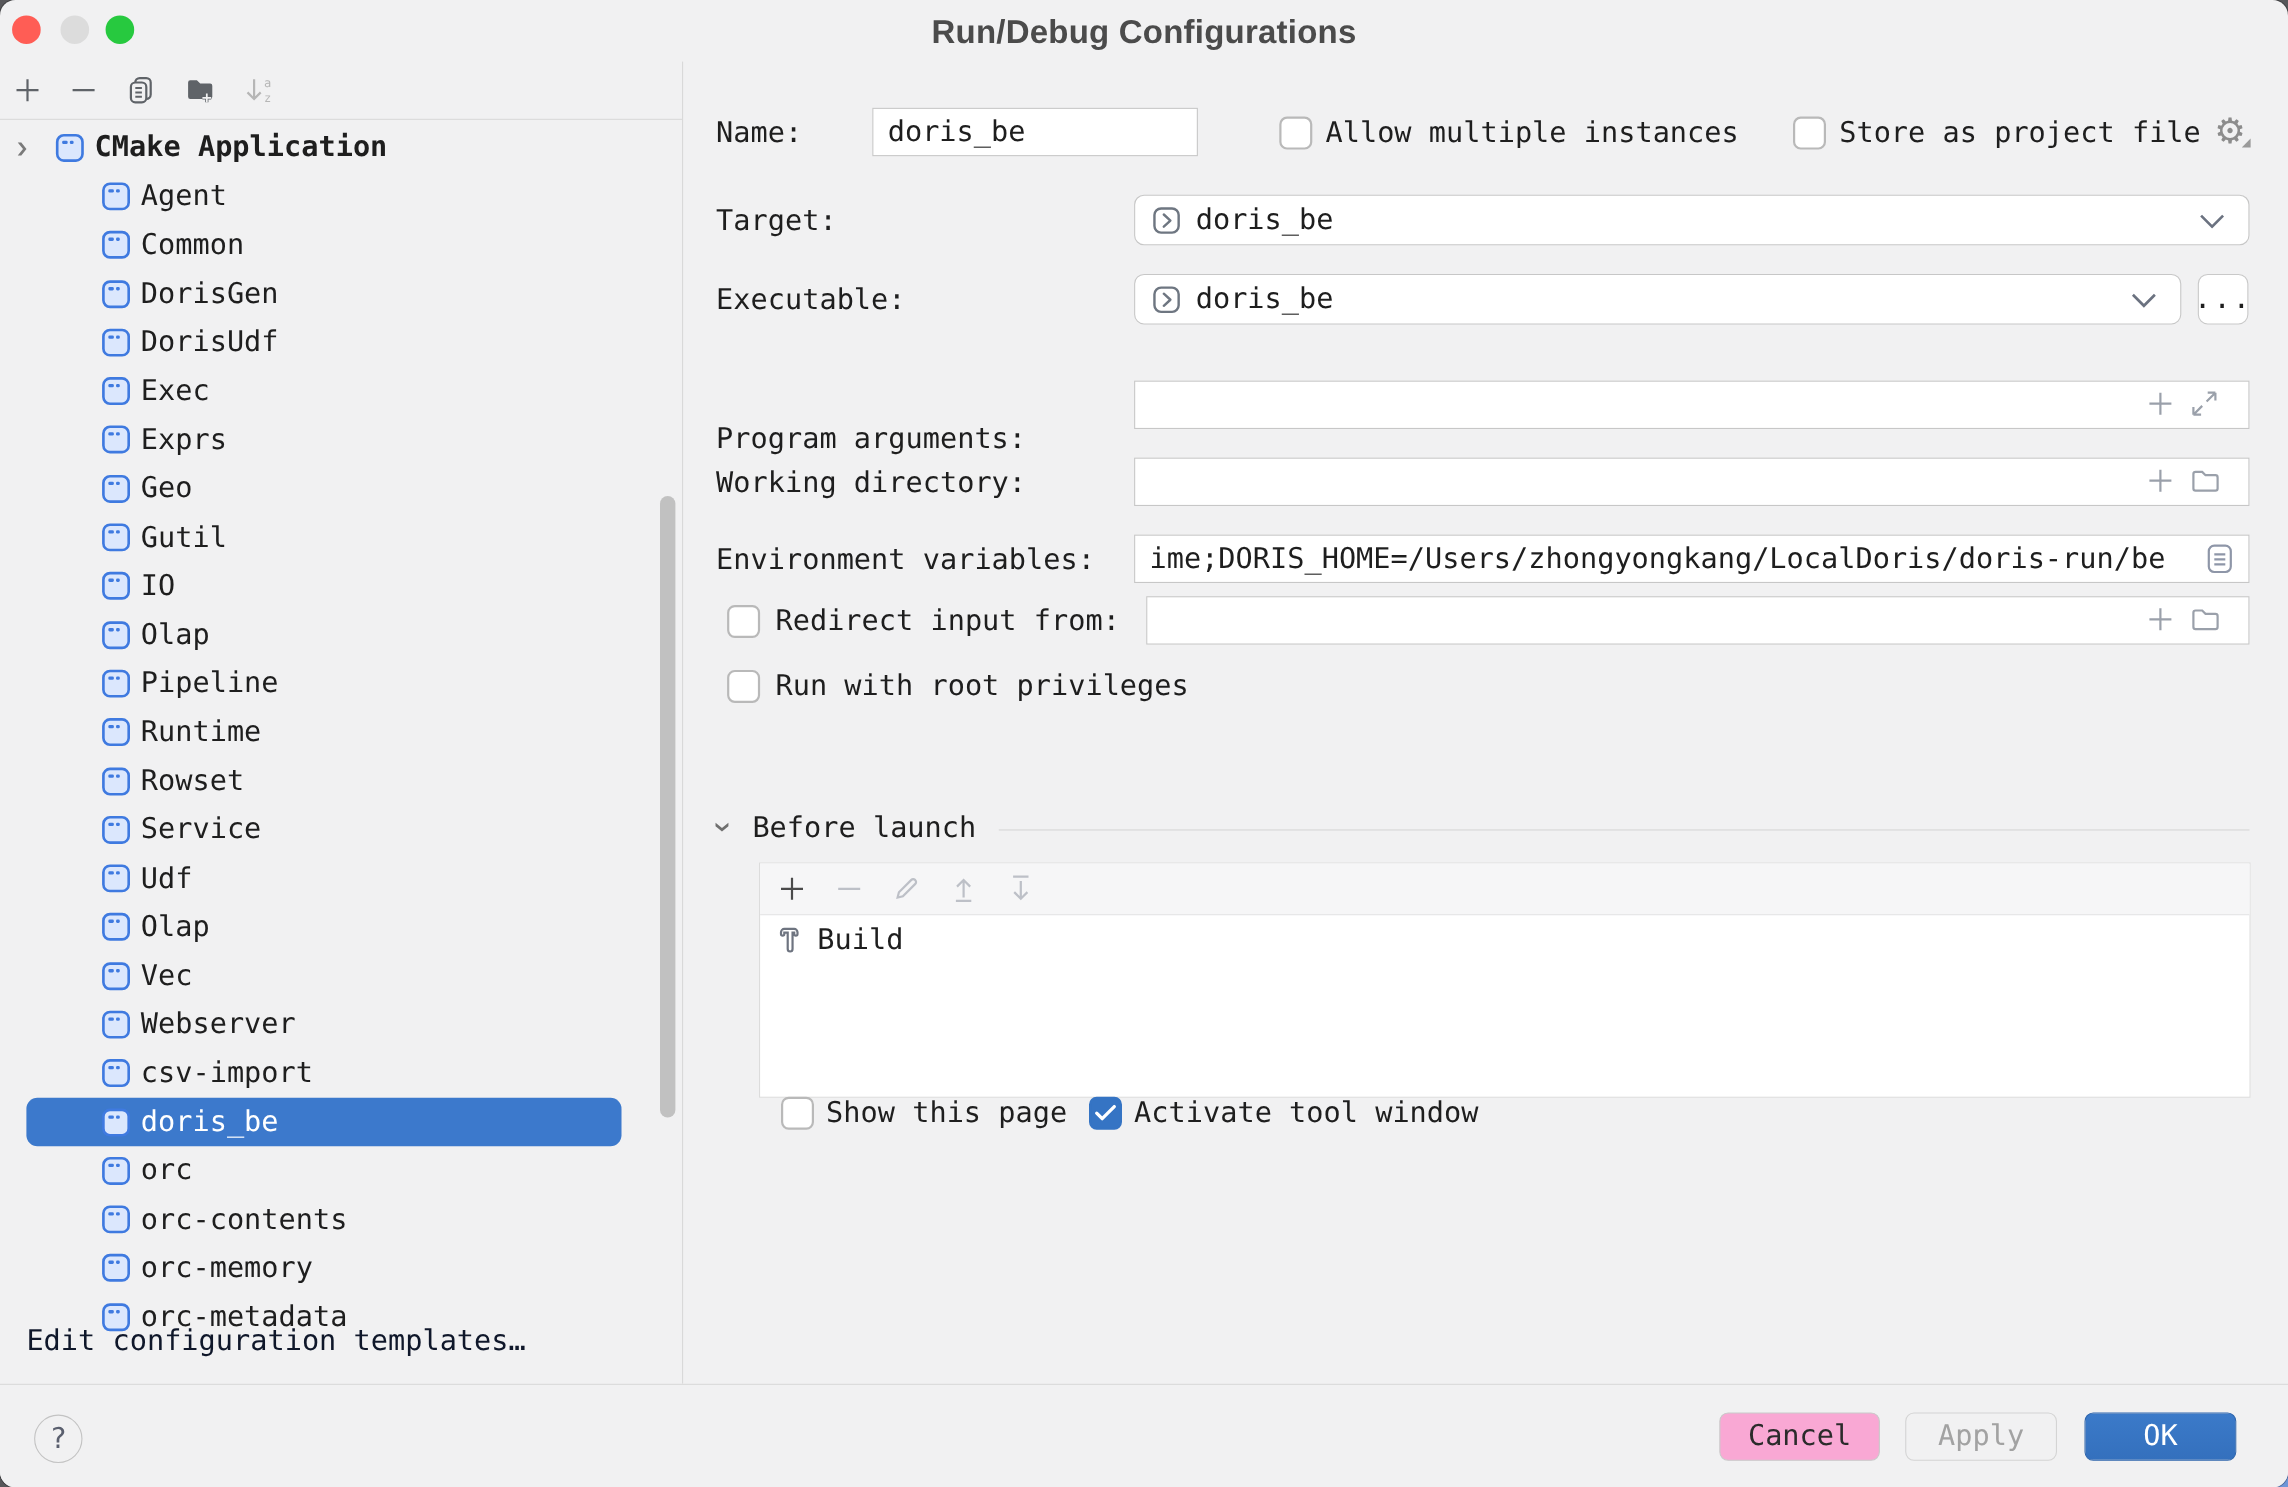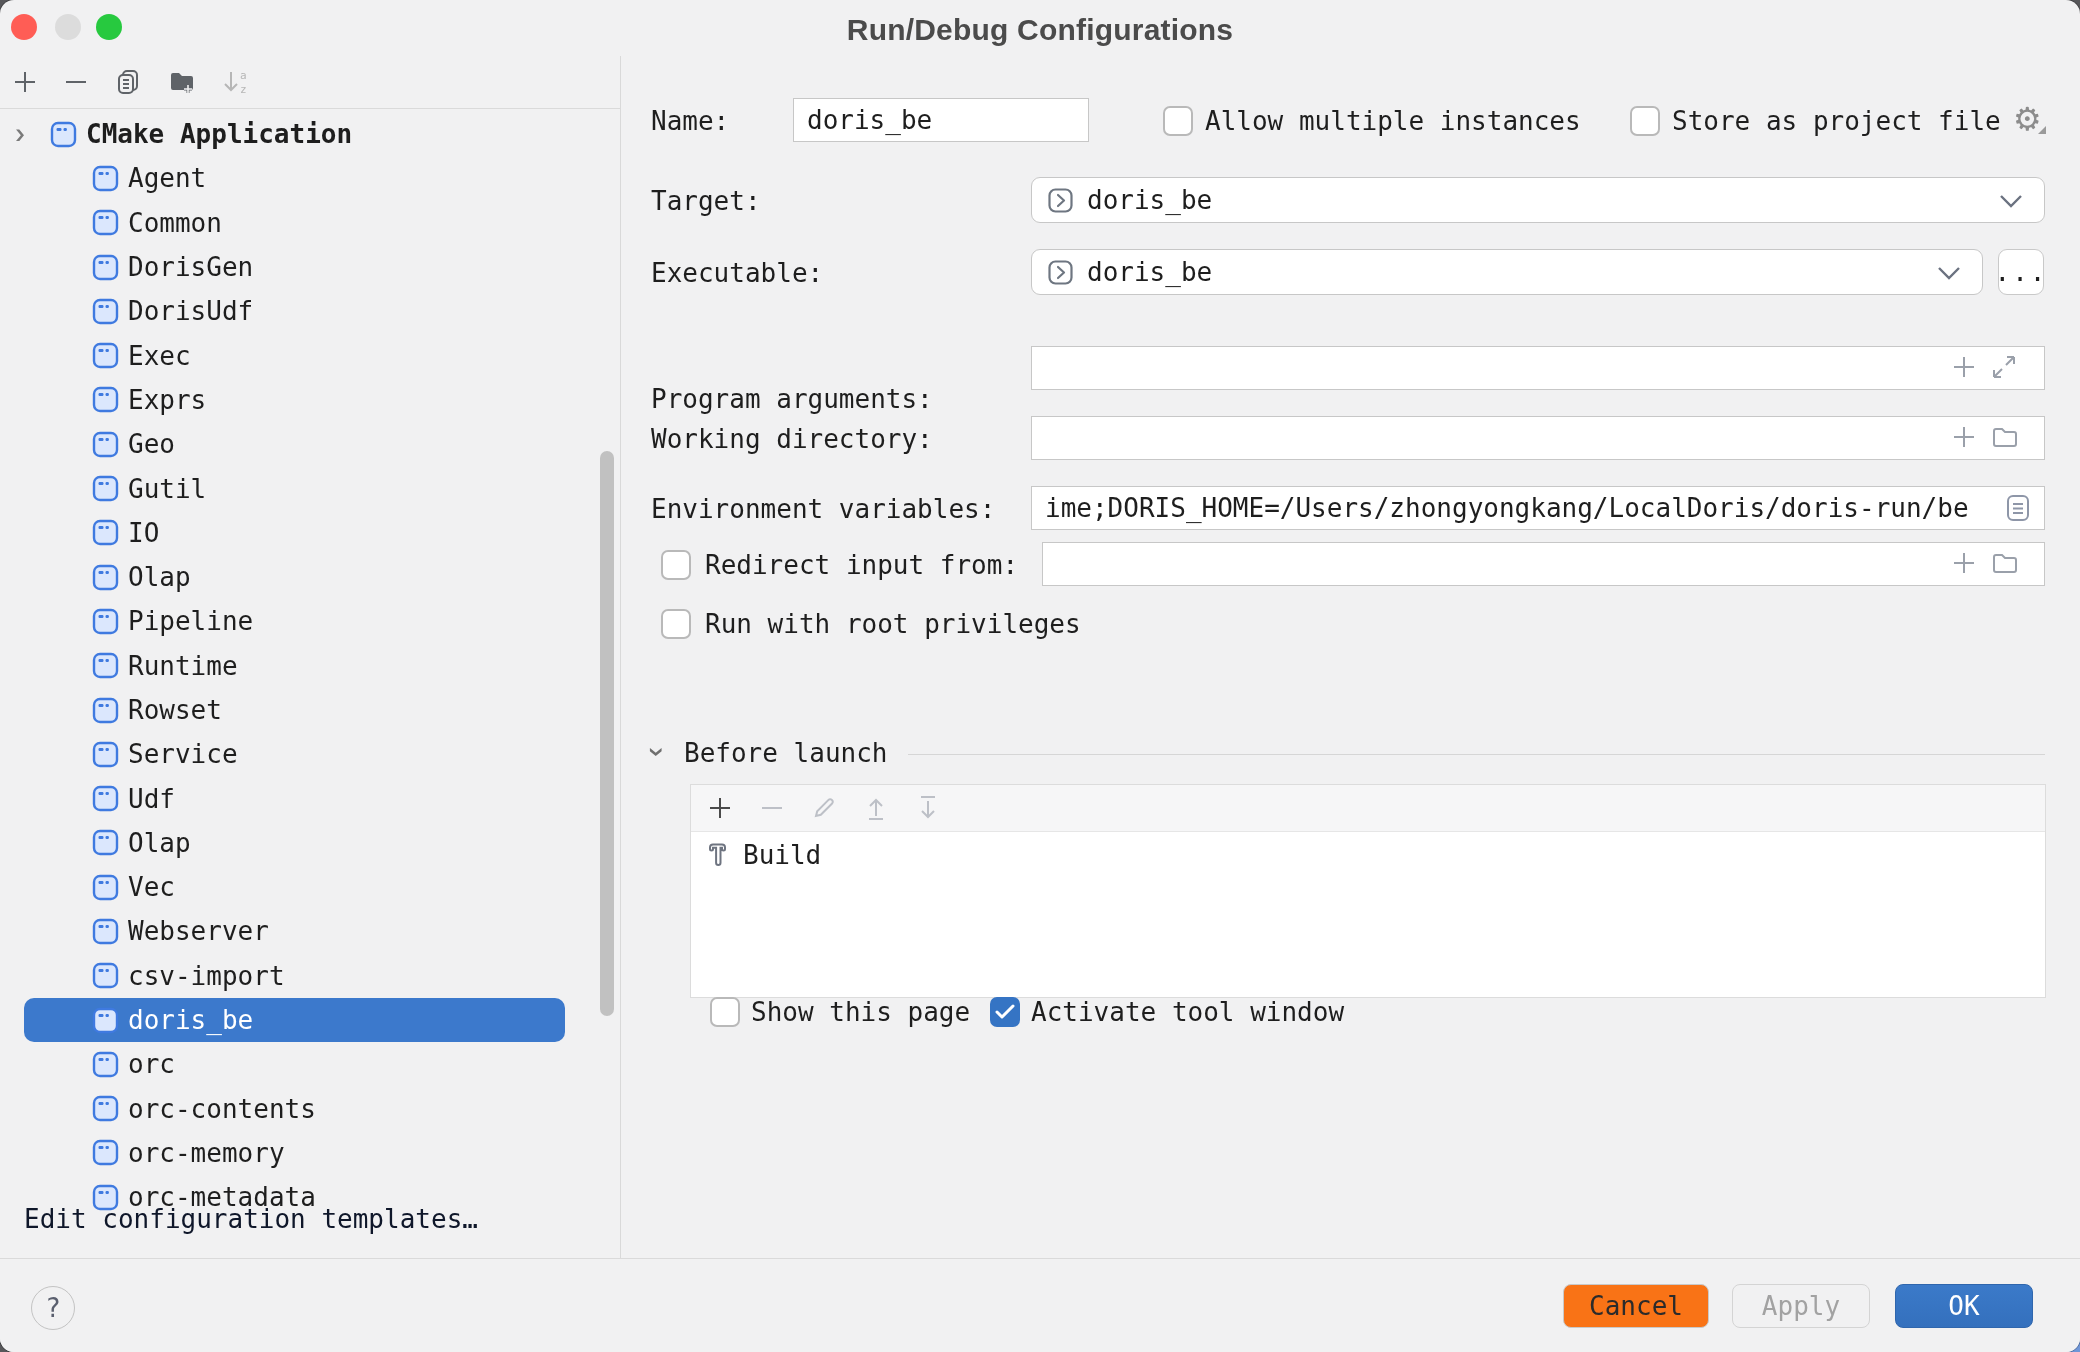--- a/index.html
+++ b/index.html
@@ -53,21 +53,21 @@
   .footer{position:absolute;left:0;top:1258px;width:2080px;height:94px;border-top:1px solid #dadada;background:#f1f1f2;}
   .help-btn{
     position:absolute;left:31px;top:27px;width:42px;height:42px;border-radius:50%;
     border:1.5px solid #c3c3c3;display:flex;align-items:center;justify-content:center;
     color:#5a5f6e;font-size:26px;background:transparent;
   }
   .btn{
     position:absolute;top:25px;height:44px;border-radius:8px;box-sizing:border-box;
     font-size:26px;display:flex;align-items:center;justify-content:center;
   }
-  .btn-cancel{left:1563px;width:146px;background:#f97316;border:1px solid #c9c9c9;color:#2b2b2b;}
+  .btn-cancel{left:1563px;width:146px;background:#f9a8d4;border:1px solid #c9c9c9;color:#2b2b2b;}
   .btn-apply{left:1732px;width:138px;background:#f1f1f2;border:1px solid #d4d4d4;color:#a2a2a2;}
   .btn-ok{left:1895px;width:138px;background:linear-gradient(#3b7ac9,#3470bd);border:1px solid #2f66ad;color:#ffffff;}
   
   .main{position:absolute;left:621px;top:56px;width:1459px;height:1202px;font-size:26px;color:#1e1e1e;}
   .flabel{position:absolute;left:30px;white-space:nowrap;}
   .field{
     position:absolute;background:#ffffff;border:1px solid #c7c7c7;box-sizing:border-box;
     display:flex;align-items:center;white-space:nowrap;overflow:hidden;
   }
   .rounded{border-radius:9px;}

